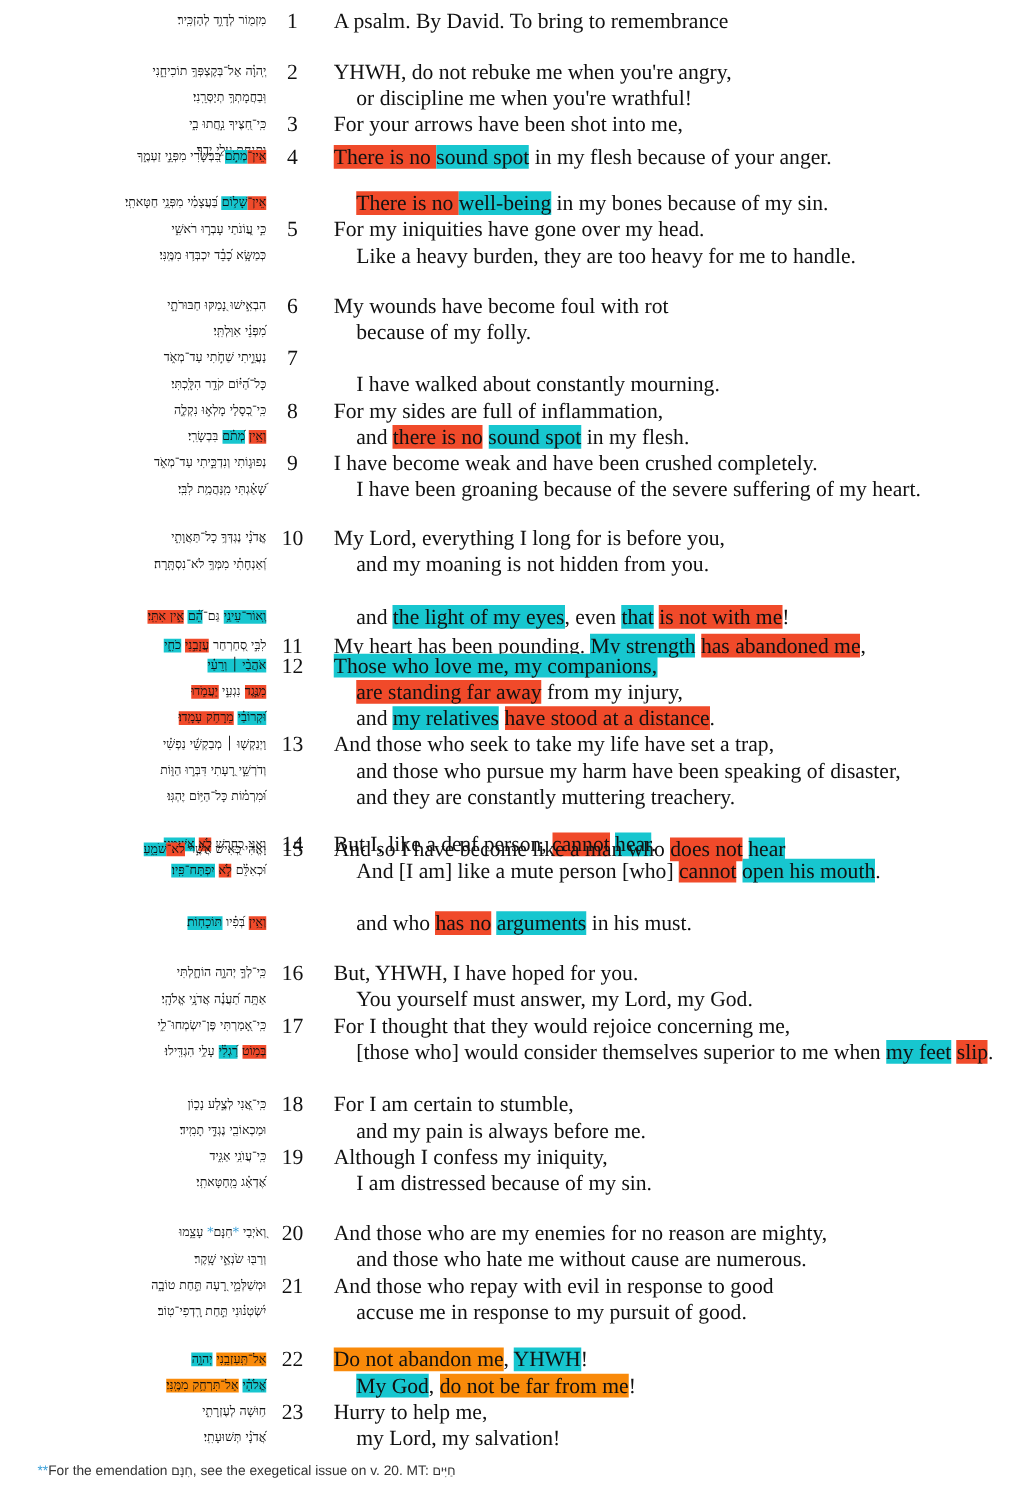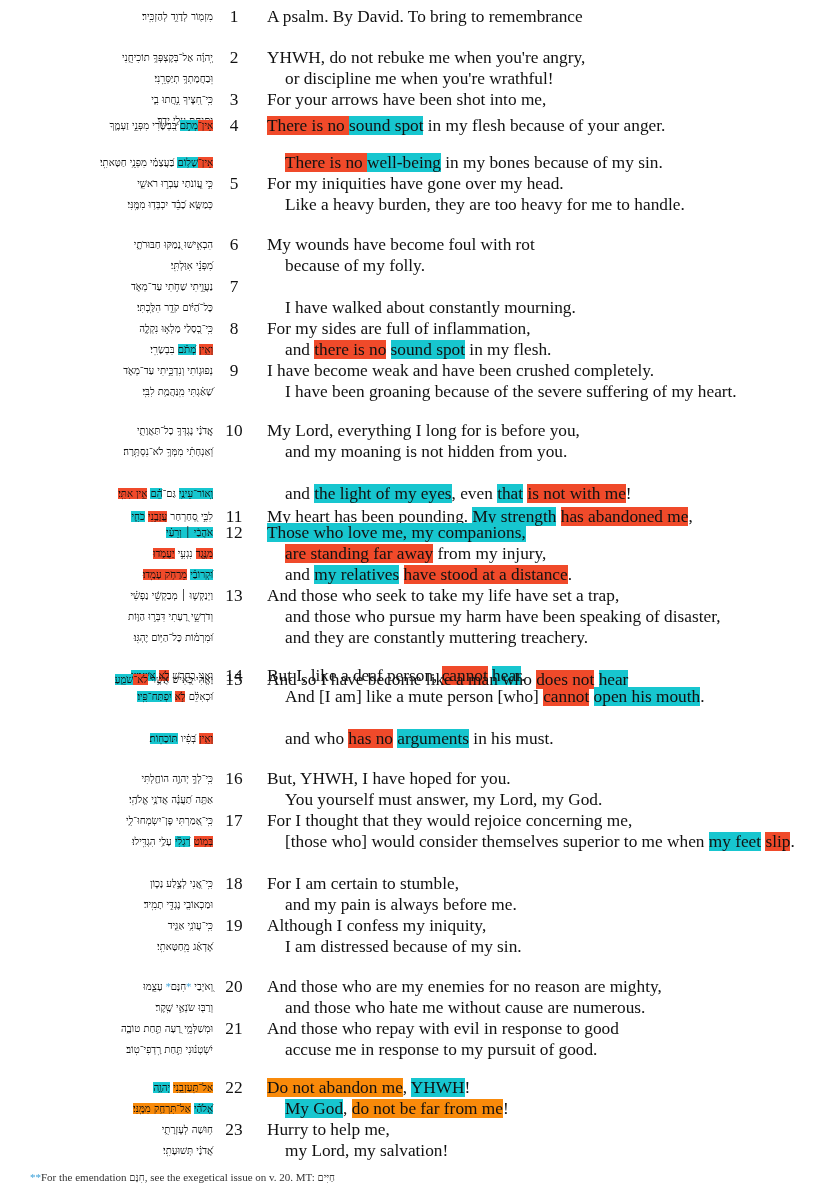--- a/index.html
+++ b/index.html
@@ -11,21 +11,21 @@
          font-family:"DejaVu Serif","Liberation Serif",serif; font-size:10px; }
   .num { position:absolute; left:222px; width:24px; text-align:center; top:0; }
   .eng { position:absolute; left:267px; top:0; }
   .eng.indent { left:285px; }
   .seg { padding:0; }
   .hl-red { background:#f04a2a; }
   .hl-cyan { background:#17c6cf; }
   .hl-orange { background:#f98a0a; }
   .hl-none { background:transparent; }
   .star { color:#3aa0d8; }
-  .footnote { position:absolute; left:30px; top:1171px; font-family:Liberation Serif, serif;
+  .footnote { position:absolute; left:30px; top:1171px; font-family:Liberation Sans, sans-serif;
               font-size:11px; color:#333; white-space:nowrap; }
   .footnote .fn-mark { color:#3aa0d8; }
   .footnote .fn-heb { font-size:10px; }
 </style>
 <style>.hl-red{background:#f04a2a}.hl-cyan{background:#17c6cf}.hl-orange{background:#f98a0a}.star,.fn-mark{color:#3aa0d8}</style></head>
 <body>
 
 <div class="page" id="page">
     <div class="line" style="top: 6px;">
       <span class="heb" dir="rtl"><span class="seg hl-none">מִזְמ֖וֹר לְדָוִ֣ד לְהַזְכִּֽיר׃</span></span>

